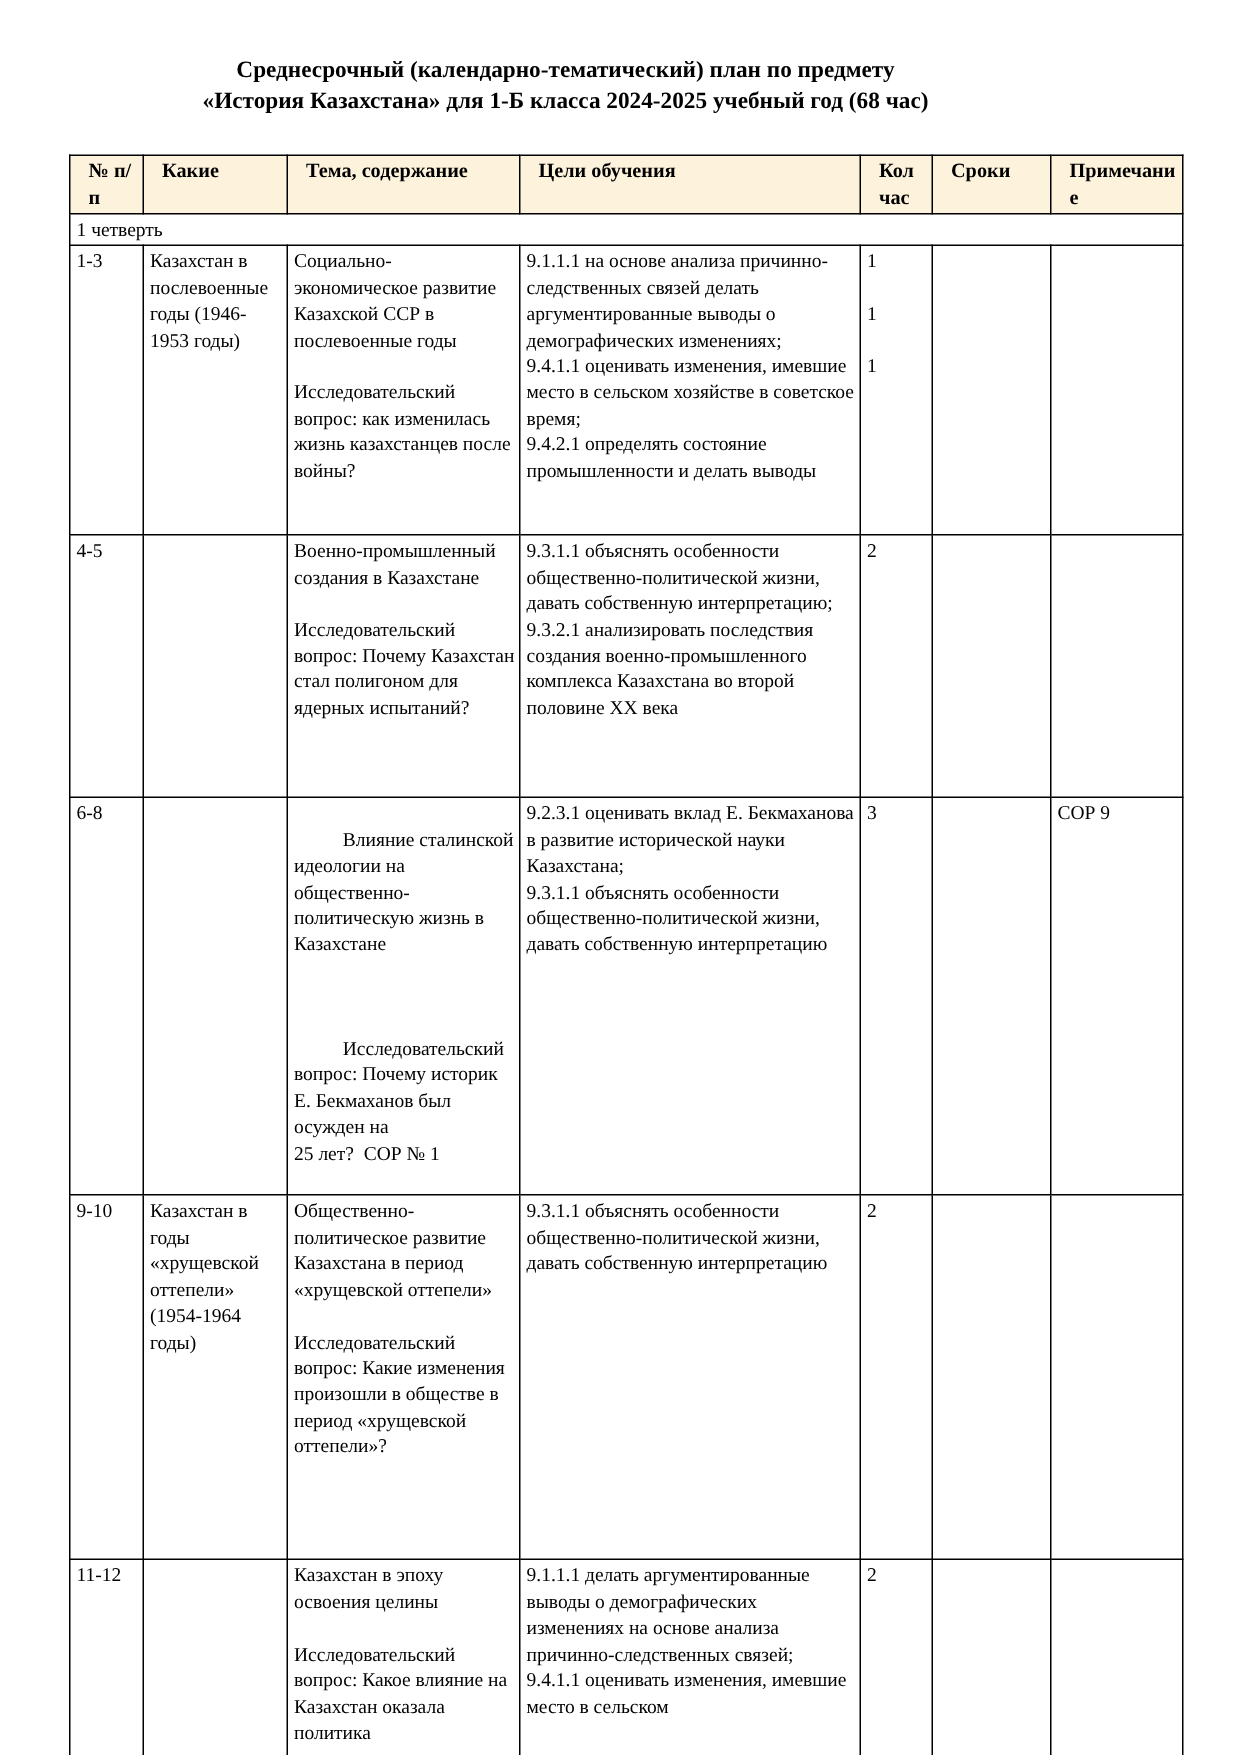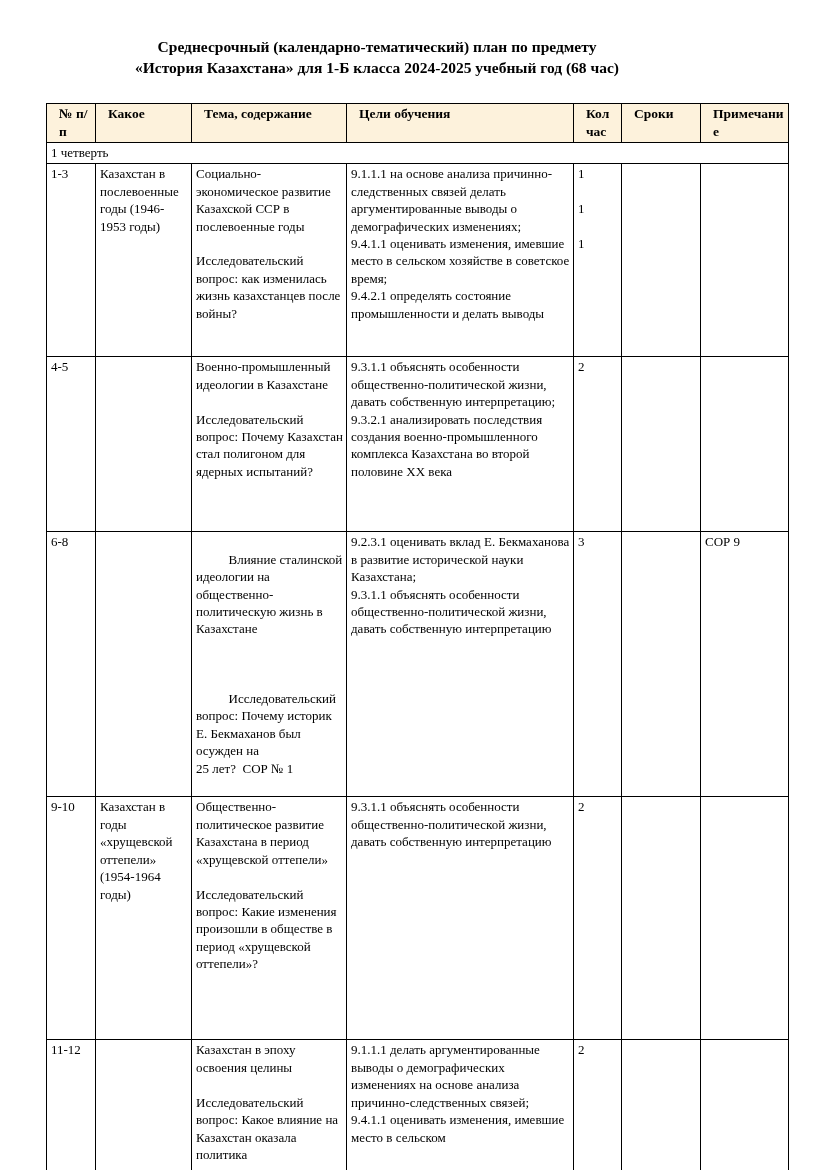--- a/index.html
+++ b/index.html
@@ -112,21 +112,21 @@
         <col class="c-razdel">
         <col class="c-tema">
         <col class="c-celi">
       <col class="c-kol">
         <col class="c-sroki">
         <col class="c-prim">
     </colgroup>
     <thead>
       <tr>
         <th>№ п/п</th>
-        <th>Какое</th>
+        <th>Какие</th>
         <th>Тема, содержание</th>
         <th>Цели обучения</th>
         <th>Кол час</th>
         <th>Сроки</th>
         <th>Примечание</th>
       </tr>
     </thead>
     <tbody>
       <tr class="quarter-row">
         <td class="quarter" colspan="7">1 четверть</td>
@@ -149,21 +149,21 @@
 
 1</td>
         <td></td>
         <td class="prim"></td>
       </tr>
 
       <tr class="r2">
         <td>4-5</td>
         <td></td>
         <td>
-          <span>Военно-промышленный идеологии в Казахстане</span>
+          <span>Военно-промышленный создания в Казахстане</span>
           <span class="blankline"></span>
           <span>Исследовательский вопрос: Почему Казахстан стал полигоном для ядерных испытаний?</span>
         </td>
         <td class="nowrapnum">9.3.1.1 объяснять особенности общественно-политической жизни, давать собственную интерпретацию;
 9.3.2.1 анализировать последствия создания военно-промышленного комплекса Казахстана во второй половине ХХ века</td>
         <td class="kol nowrapnum">2</td>
         <td></td>
         <td class="prim"></td>
       </tr>
 

